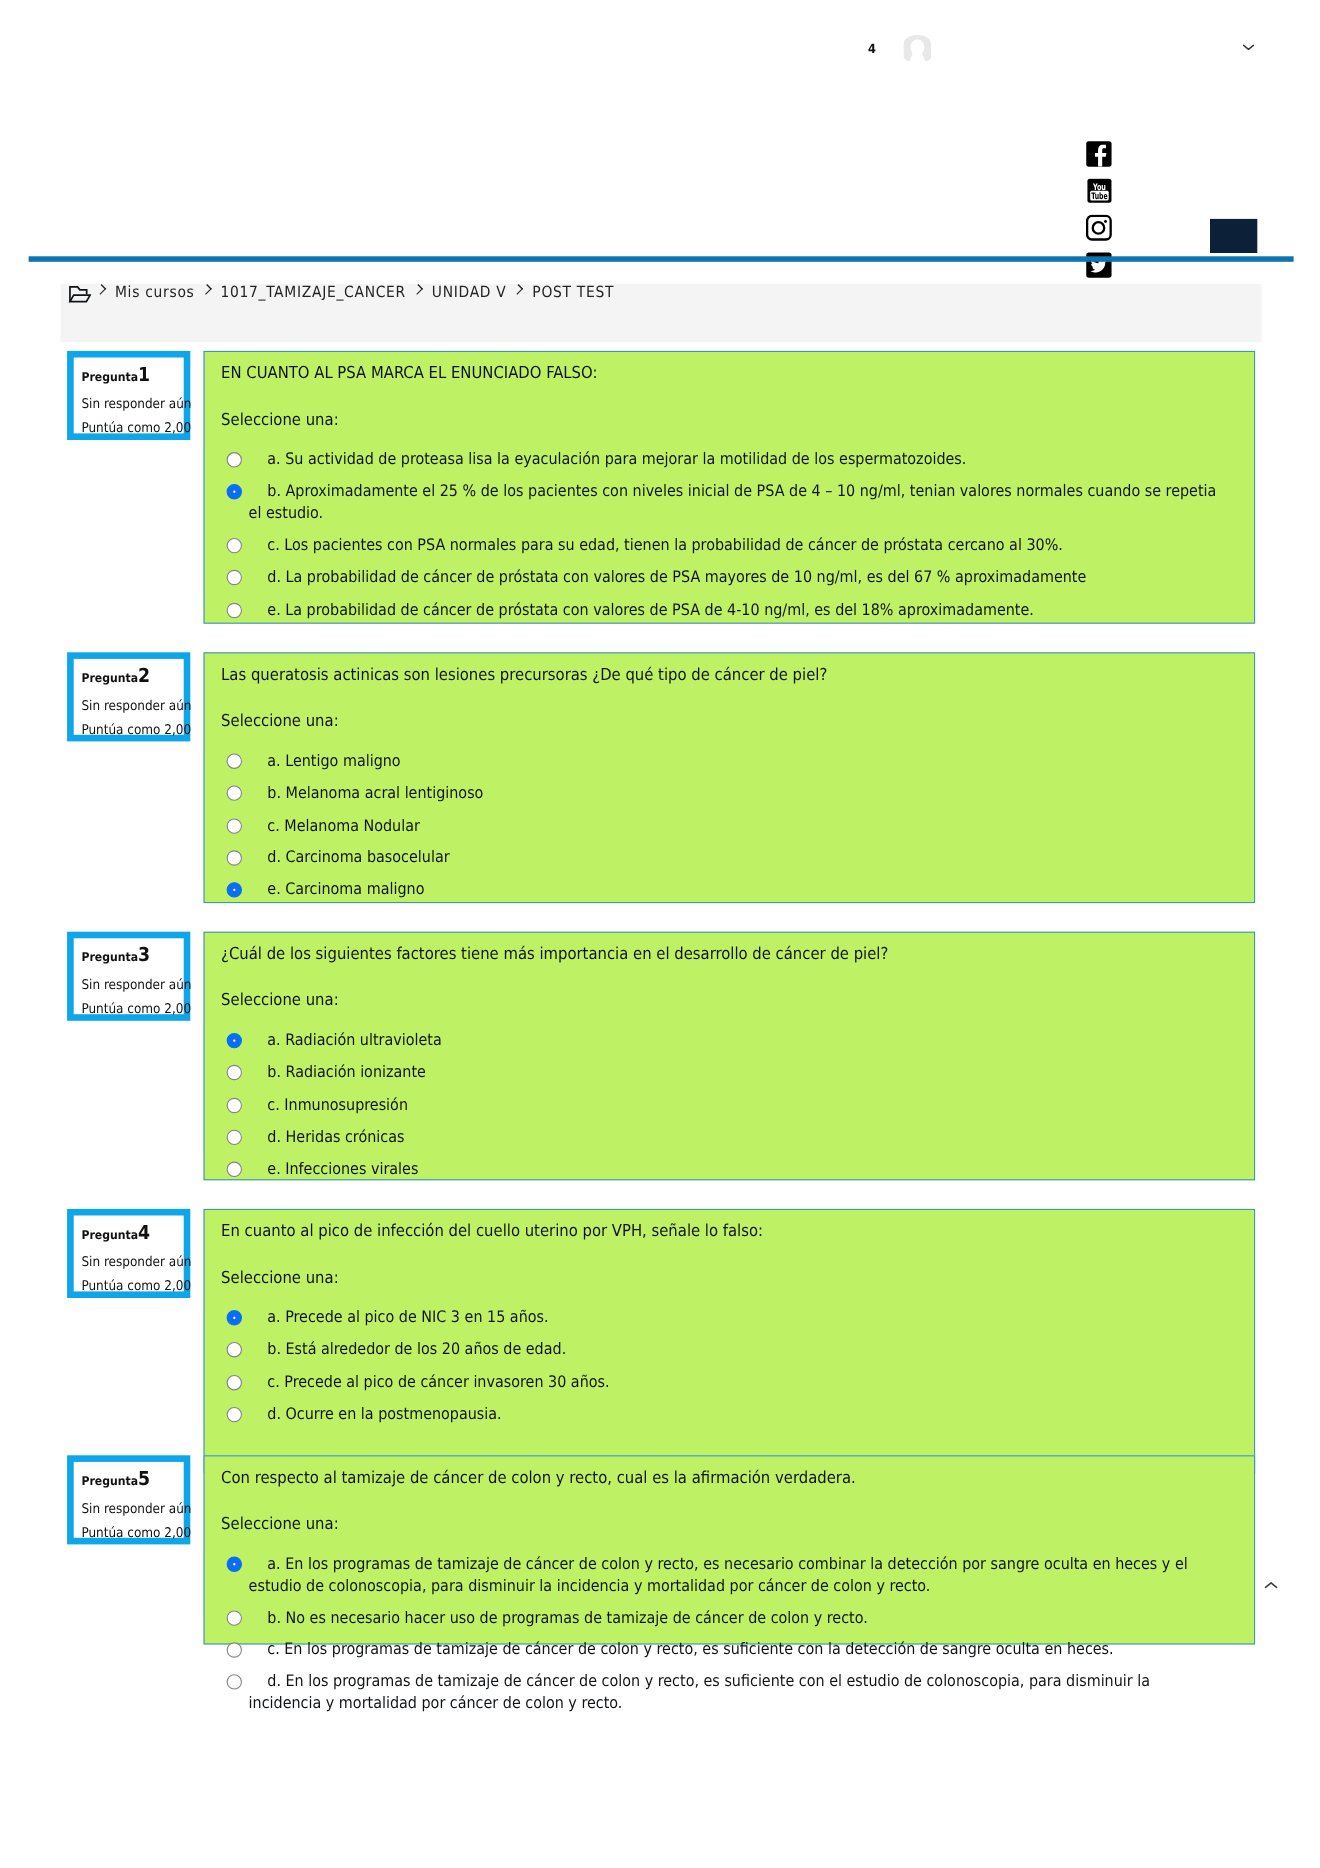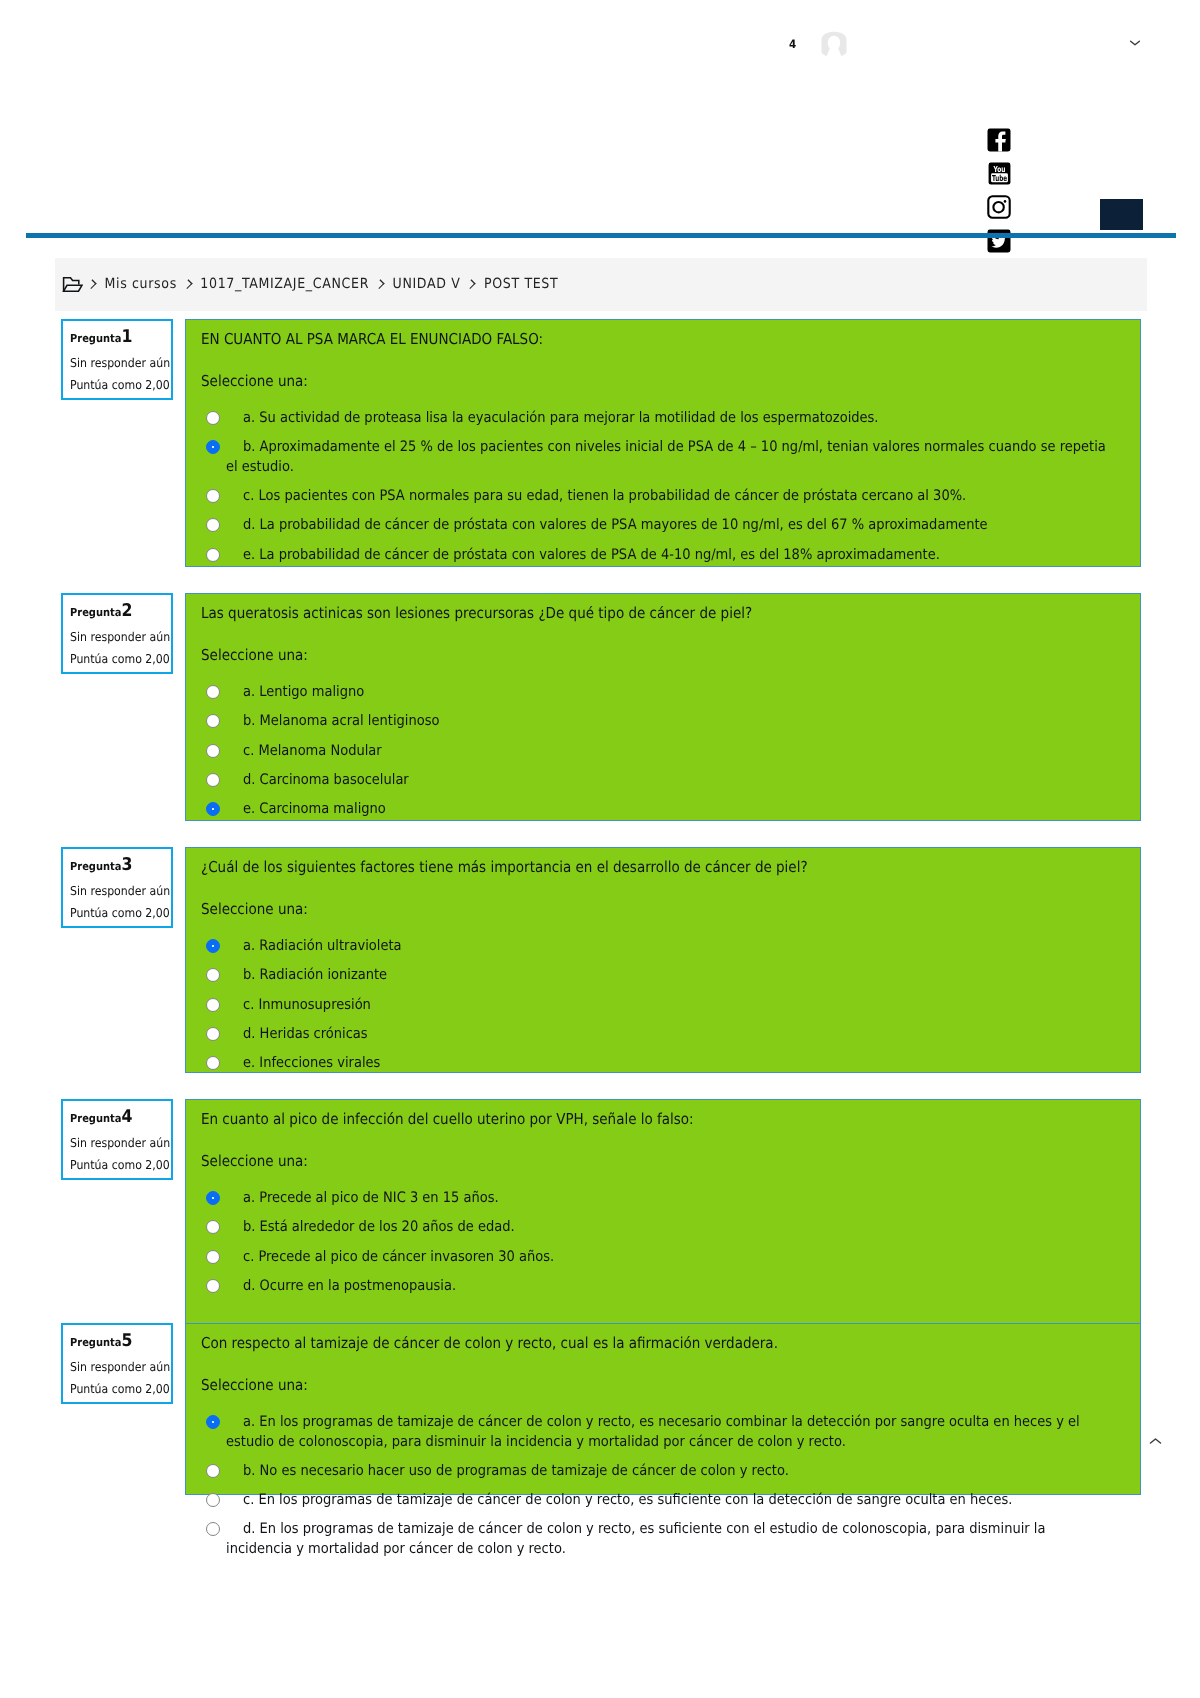--- a/index.html
+++ b/index.html
@@ -27,41 +27,41 @@
   .social svg { display:block; }
 
   
   .darkbox { position:absolute; left:1100px; top:199px; width:43px; height:31px; background:#0c2138; }
 
   
   .bluerule { position:absolute; left:26px; top:233px; width:1150px; height:5px; background:#0d74ae; }
 
   
   .breadcrumb { position:absolute; left:55px; top:258px; width:1092px; height:53px; background:#f4f4f4;
-                display:flex; align-items:center; padding:0 0 2px 6px; box-sizing:border-box; }
+                display:flex; padding:0 0 2px 6px; box-sizing:border-box; }
   .bc-item { font-size:14px; color:#232323; letter-spacing:.65px; }
   .bc-sep { display:inline-block; width:6px; height:9px; margin:0 9.5px 0 8px; position:relative; top:1px;
             font-size:0; color:transparent; }
   .bc-sep::before { content:""; position:absolute; left:0; top:0.6px; width:4.6px; height:4.6px;
             border-right:1.8px solid #262626; border-top:1.8px solid #262626; transform:rotate(45deg) scale(1,1.28);
             transform-origin:center; }
   .folder-icon { width:22px; height:18px; display:block; margin-right:-2px; }
 
   
   .qblock { position:absolute; left:61px; }
-  .qinfo { position:absolute; left:0; top:0; width:112px; border:2px solid #0ea5e9; box-sizing:border-box;
+  .qinfo { position:absolute; left:0; top:0; width:112px; border:6px solid #0ea5e9; box-sizing:border-box;
            background:#fff; }
   .qinfo .qno { position:absolute; left:7px; top:6px; font-size:11px; font-weight:bold; color:#111;
                 line-height:20px; white-space:nowrap; }
   .qinfo .qno b { font-size:17.5px; font-weight:bold; }
   .qinfo .qstate { position:absolute; left:7px; top:32px; font-size:12.2px; color:#111; line-height:20px; white-space:nowrap; }
   .qinfo .qgrade { position:absolute; left:7px; top:54px; font-size:12.2px; color:#111; line-height:20px; white-space:nowrap; }
 
   .qcontent { position:absolute; left:124px; top:0; width:956px; border:1px solid #4193c7; box-sizing:border-box;
-              background:#84cc16; padding:0; }
+              background:#bef264; padding:0; }
   .qtext { position:absolute; left:15px; top:10px; right:16px; font-size:15px; line-height:19.5px; color:#111417; }
   .qprompt { position:absolute; left:15px; top:52px; font-size:15px; color:#111417; line-height:19.5px; }
   .answers { position:absolute; left:15px; top:89px; right:31px; }
   .ans { position:relative; padding-left:25px; margin-top:9.8px; }
   .ans:first-child { margin-top:0; }
   .radio { position:absolute; left:5px; top:2px; width:14px; height:14px; border-radius:50%;
            border:1.15px solid #848484; background:#fff; box-sizing:border-box; }
   .radio.sel { background:#0a6ef5; border-color:#0a6ef5; }
   .radio.sel::after { content:""; position:absolute; left:5.2px; top:5.2px; width:1.6px; height:1.6px; border-radius:50%; background:#fff; }
   .anslabel { display:block; font-size:14.5px; line-height:19.5px; color:#111417; text-indent:17px; }

